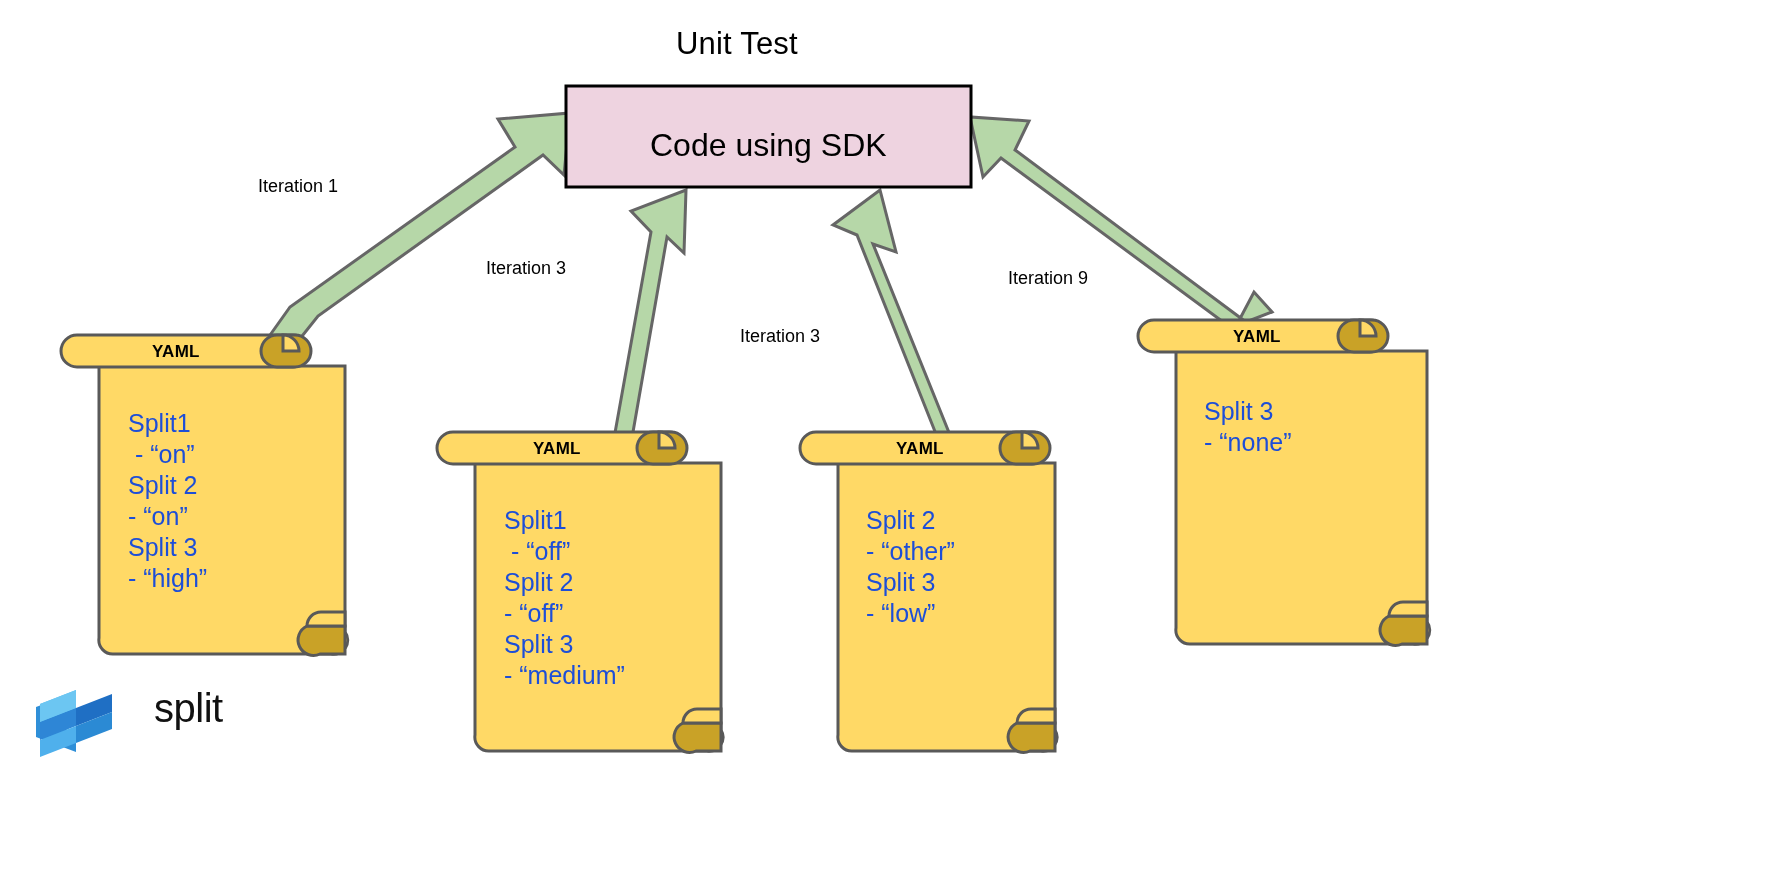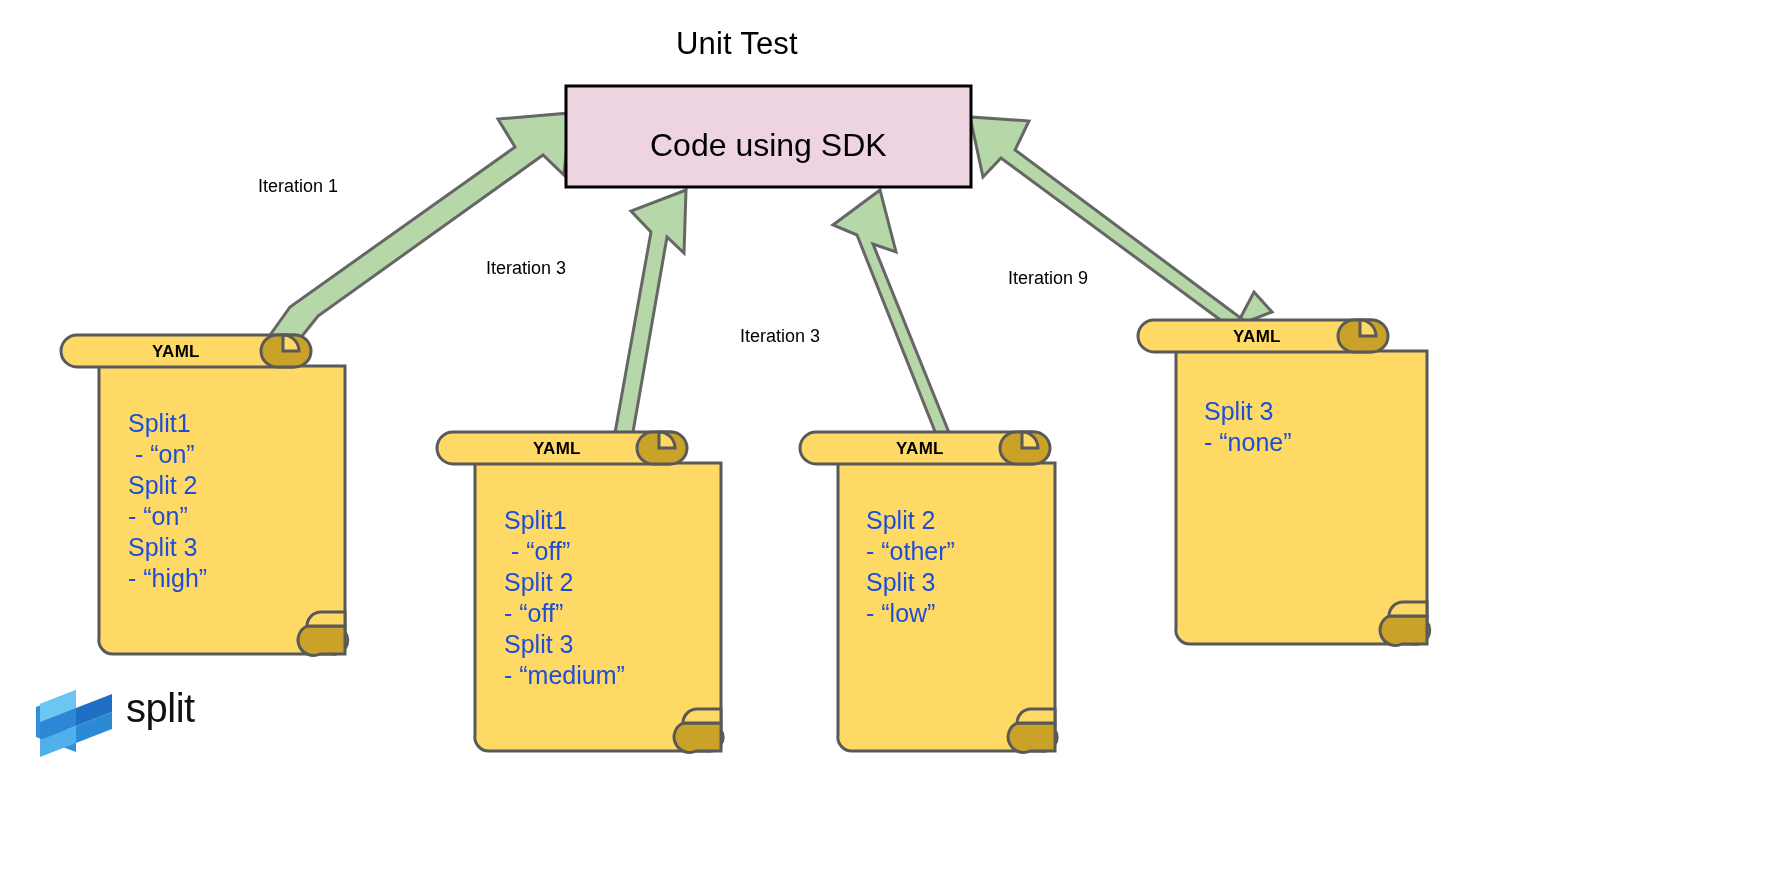--- a/index.html
+++ b/index.html
@@ -61,20 +61,21 @@
     line-height: 31px;
     color: #1d4ed8;
     white-space: pre;
   }
   .logo-word {
     position: absolute;
     font-size: 40px;
     color: #111111;
     letter-spacing: -0.5px;
     white-space: nowrap;
+    margin-left: 28px;
   }
 </style>
 </head>
 <body>
 
 <div id="stage">
 
   <svg class="layer" viewBox="0 0 1778 870">
     <defs></defs>
 

